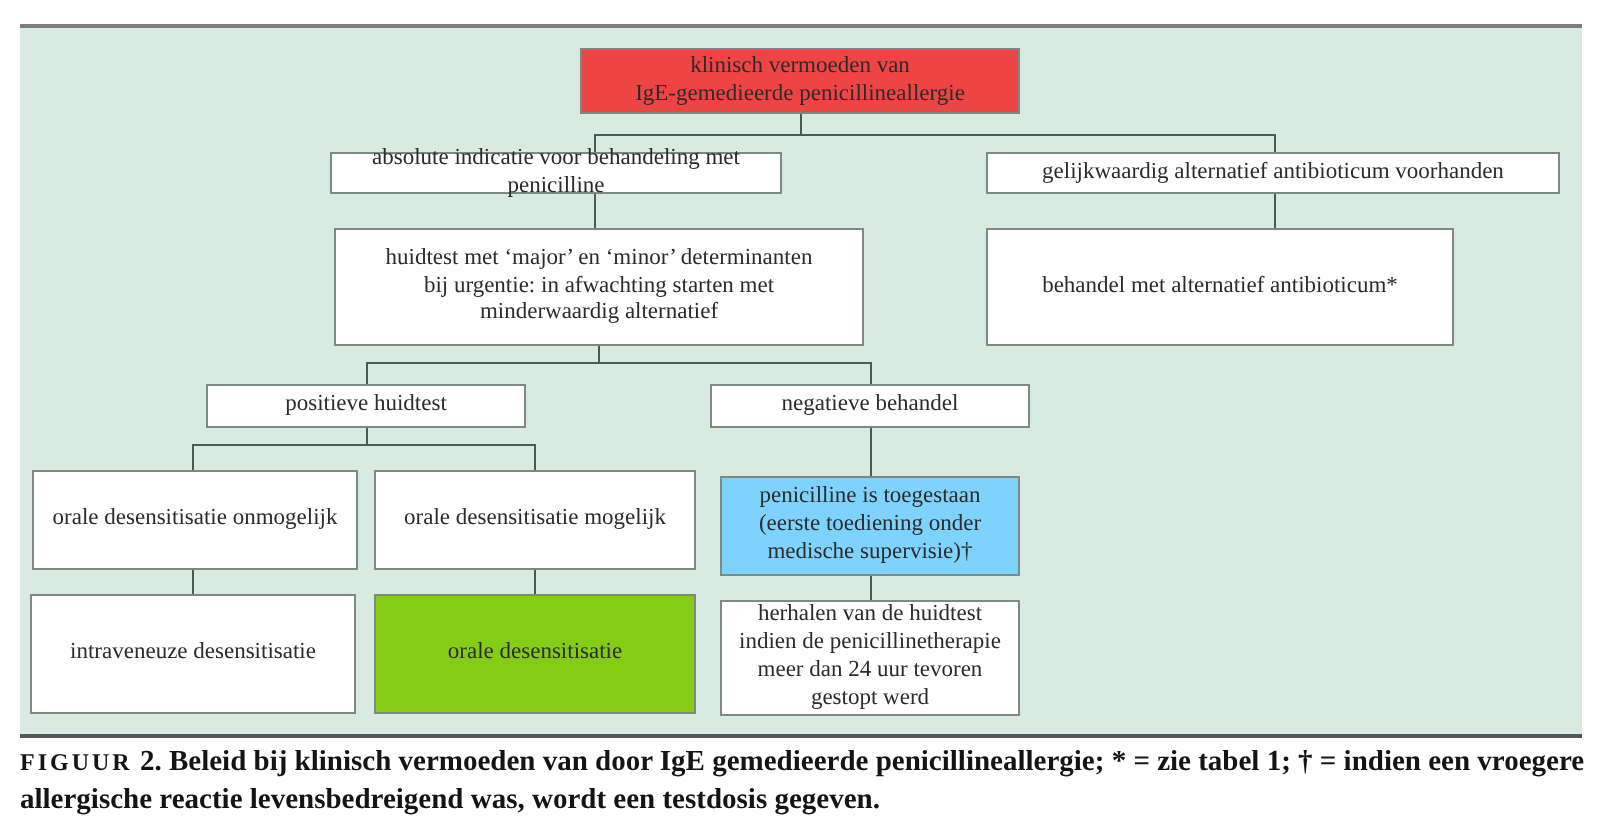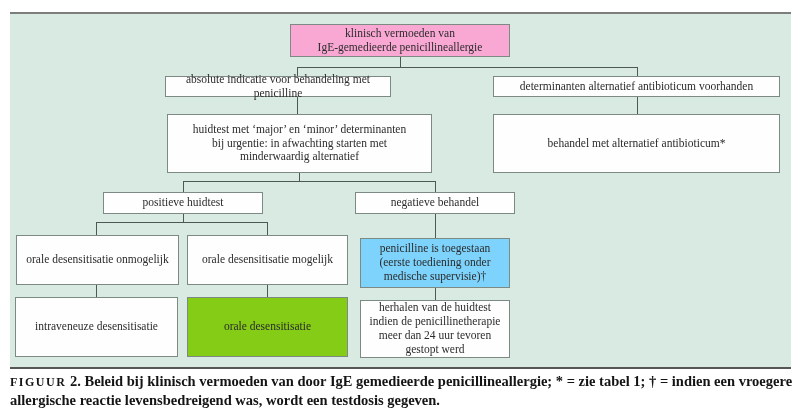--- a/index.html
+++ b/index.html
@@ -57,28 +57,28 @@
       <div class="line" style="left: 183px; top: 181px; width: 1px; height: 11px; background: rgb(77, 90, 84);"></div>
       <div class="line" style="left: 435px; top: 181px; width: 1px; height: 11px; background: rgb(77, 90, 84);"></div>
       <div class="line" style="left: 183px; top: 214px; width: 1px; height: 8px; background: rgb(77, 90, 84);"></div>
       <div class="line" style="left: 96px; top: 222px; width: 172px; height: 1px; background: rgb(77, 90, 84);"></div>
       <div class="line" style="left: 96px; top: 222px; width: 1px; height: 13px; background: rgb(77, 90, 84);"></div>
       <div class="line" style="left: 267px; top: 222px; width: 1px; height: 13px; background: rgb(77, 90, 84);"></div>
       <div class="line" style="left: 435px; top: 214px; width: 1px; height: 24px; background: rgb(77, 90, 84);"></div>
       <div class="line" style="left: 96px; top: 285px; width: 1px; height: 12px; background: rgb(77, 90, 84);"></div>
       <div class="line" style="left: 267px; top: 285px; width: 1px; height: 12px; background: rgb(77, 90, 84);"></div>
       <div class="line" style="left: 435px; top: 288px; width: 1px; height: 12px; background: rgb(77, 90, 84);"></div>
-      <div class="node" style="left: 290px; top: 24px; width: 220px; height: 33px; background: #f9a8d4; border-color: rgb(125, 138, 132);">klinisch vermoeden van
+      <div class="node" style="left: 290px; top: 24px; width: 220px; height: 33px; background: #ef4444; border-color: rgb(125, 138, 132);">klinisch vermoeden van
 IgE-gemedieerde penicillineallergie</div>
       <div class="node" style="left: 165px; top: 76px; width: 226px; height: 21px; background: rgb(254, 254, 254); border-color: rgb(125, 138, 132);">absolute indicatie voor behandeling met penicilline</div>
-      <div class="node" style="left: 493px; top: 76px; width: 287px; height: 21px; background: rgb(254, 254, 254); border-color: rgb(125, 138, 132);">determinanten alternatief antibioticum voorhanden</div>
+      <div class="node" style="left: 493px; top: 76px; width: 287px; height: 21px; background: rgb(254, 254, 254); border-color: rgb(125, 138, 132);">gelijkwaardig alternatief antibioticum voorhanden</div>
       <div class="node" style="left: 167px; top: 114px; width: 265px; height: 59px; background: rgb(254, 254, 254); border-color: rgb(125, 138, 132);">huidtest met ‘major’ en ‘minor’ determinanten
 bij urgentie: in afwachting starten met
 minderwaardig alternatief</div>
-      <div class="node" style="left: 493px; top: 114px; width: 287px; height: 59px; background: rgb(254, 254, 254); border-color: rgb(125, 138, 132);">behandel met alternatief antibioticum*</div>
+      <div class="node" style="left: 493px; top: 114px; width: 234px; height: 59px; background: rgb(254, 254, 254); border-color: rgb(125, 138, 132);">behandel met alternatief antibioticum*</div>
       <div class="node" style="left: 103px; top: 192px; width: 160px; height: 22px; background: rgb(254, 254, 254); border-color: rgb(125, 138, 132);">positieve huidtest</div>
       <div class="node" style="left: 355px; top: 192px; width: 160px; height: 22px; background: rgb(254, 254, 254); border-color: rgb(125, 138, 132);">negatieve behandel</div>
       <div class="node" style="left: 16px; top: 235px; width: 163px; height: 50px; background: rgb(254, 254, 254); border-color: rgb(125, 138, 132);">orale desensitisatie onmogelijk</div>
       <div class="node" style="left: 187px; top: 235px; width: 161px; height: 50px; background: rgb(254, 254, 254); border-color: rgb(125, 138, 132);">orale desensitisatie mogelijk</div>
       <div class="node" style="left: 360px; top: 238px; width: 150px; height: 50px; background: #7dd3fc; border-color: rgb(125, 138, 132);">penicilline is toegestaan
 (eerste toediening onder
 medische supervisie)†</div>
       <div class="node" style="left: 15px; top: 297px; width: 163px; height: 60px; background: rgb(254, 254, 254); border-color: rgb(125, 138, 132);">intraveneuze desensitisatie</div>
       <div class="node" style="left: 187px; top: 297px; width: 161px; height: 60px; background: #84cc16; border-color: rgb(125, 138, 132);">orale desensitisatie</div>
       <div class="node" style="left: 360px; top: 300px; width: 150px; height: 58px; background: rgb(254, 254, 254); border-color: rgb(125, 138, 132);">herhalen van de huidtest

